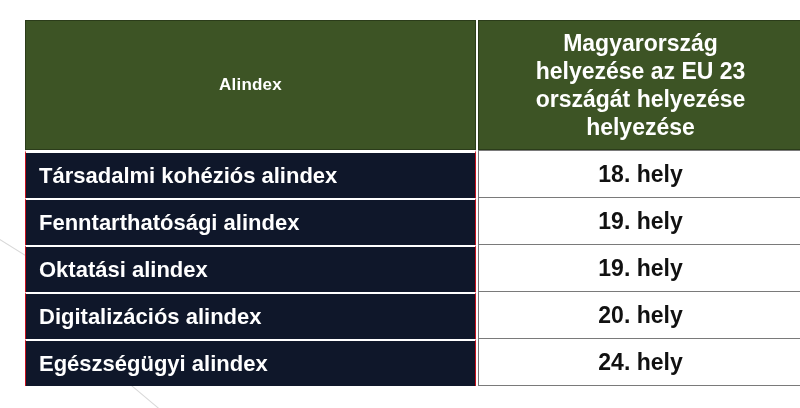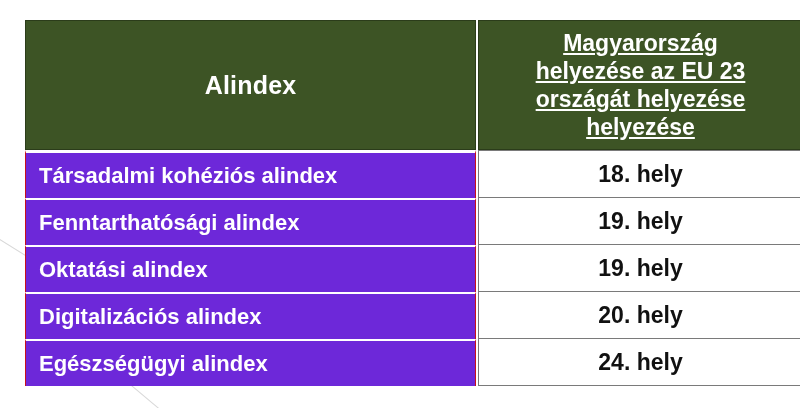--- a/index.html
+++ b/index.html
@@ -58,49 +58,48 @@
     color: #ffffff;
     font-weight: bold;
     text-align: center;
     vertical-align: middle;
     padding: 0;
     border: 1px solid #2b3c1a;
   }
   th.th-left {
     width: 449px;
     height: 128px;
-    font-size: 25px;
+    font-size: 17px;
     letter-spacing: 0.2px;
   }
   th.th-right {
     width: 299px;
     height: 128px;
     font-size: 23px;
     line-height: 1.22;
     padding: 0 12px;
   }
   th.th-right .hdr-line {
     display: block;
-    text-decoration: underline;
   }
   .spacer-col {
     width: 2px;
     padding: 0;
     border: none;
     background: #ffffff;
   }
 
   
   tbody td {
     height: 45px;
     padding: 0;
     vertical-align: middle;
   }
   td.cell-label {
-    background: #6d28d9;
+    background: #0f172a;
     color: #ffffff;
     font-size: 22px;
     font-weight: bold;
     text-align: left;
     padding-left: 13px;
     border-top: 2px solid #ffffff;
     border-bottom: 0;
     border-left: 1px solid #c8101c;
     border-right: 1px solid #c8101c;
   }

